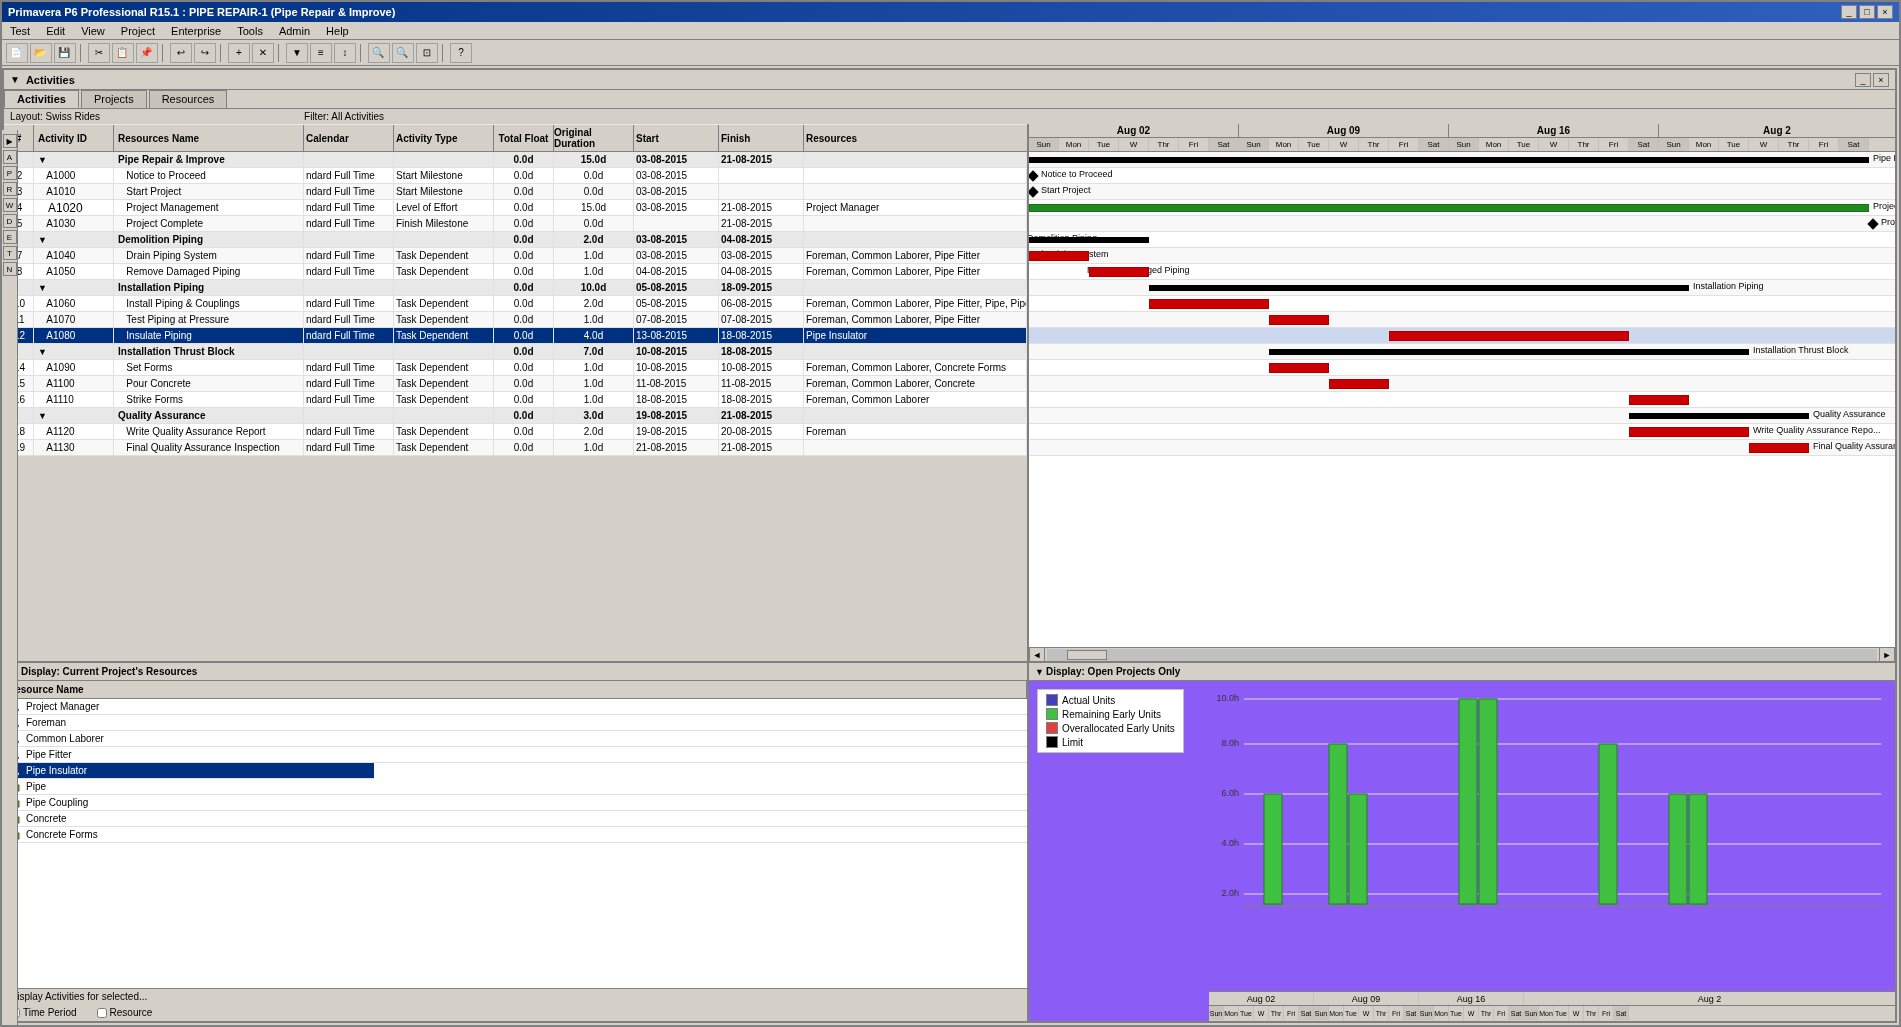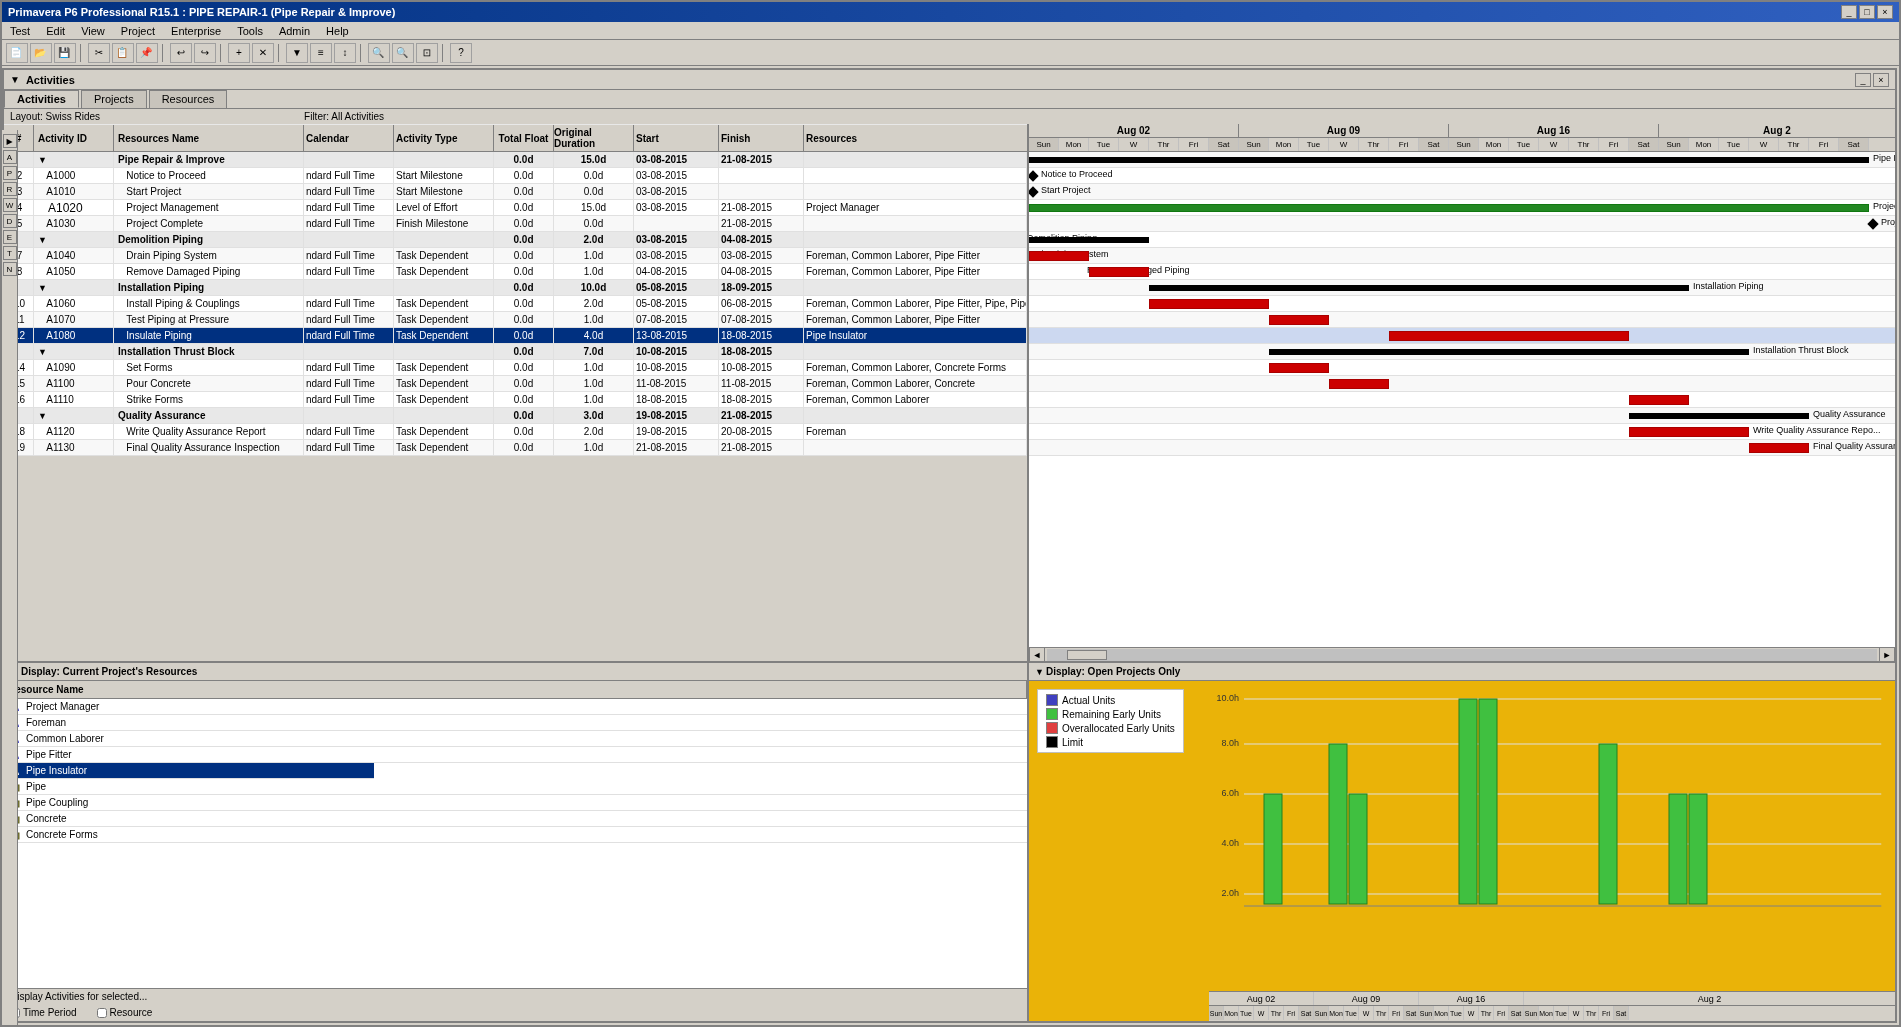--- a/index.html
+++ b/index.html
@@ -69,21 +69,21 @@
     .sub-panel-title { font-size: 10px; font-weight: bold; }
     
     .resource-list { flex: 1; overflow-y: auto; background: white; }
     .resource-header { display: flex; background: #d4d0c8; border-bottom: 1px solid #808080; height: 18px; }
     .res-col-name { flex: 1; border-right: 1px solid #808080; padding-left: 4px; display: flex; align-items: center; font-size: 10px; font-weight: bold; }
     
     .res-row { display: flex; align-items: center; height: 16px; border-bottom: 1px solid #e0e0e0; font-size: 10px; padding-left: 4px; gap: 4px; }
     .res-row.selected { background: #003080; color: white; }
     .res-icon { width: 14px; height: 14px; display: flex; align-items: center; justify-content: center; }
     
-    .chart-area { flex: 1; background: #eab308; position: relative; overflow: hidden; }
+    .chart-area { flex: 1; background: #8b5cf6; position: relative; overflow: hidden; }
     
     .chart-legend { padding: 4px 8px; display: flex; flex-direction: column; gap: 2px; font-size: 10px; background: white; border: 1px solid #c0c0c0; position: absolute; top: 8px; left: 8px; z-index: 10; }
     .legend-item { display: flex; align-items: center; gap: 4px; }
     .legend-color { width: 12px; height: 12px; border: 1px solid #808080; }
     
     .scroll-btn { width: 16px; height: 16px; background: #d4d0c8; border: 1px solid #808080; display: flex; align-items: center; justify-content: center; font-size: 9px; cursor: pointer; }
     
     .horizontal-scroll { display: flex; align-items: center; height: 14px; background: #d4d0c8; border-top: 1px solid #808080; }
     .scroll-track { flex: 1; height: 12px; background: #c0c0c0; margin: 0 2px; }
     .scroll-thumb { width: 40px; height: 10px; background: #d4d0c8; border: 1px solid #808080; margin: 1px 20px; }

